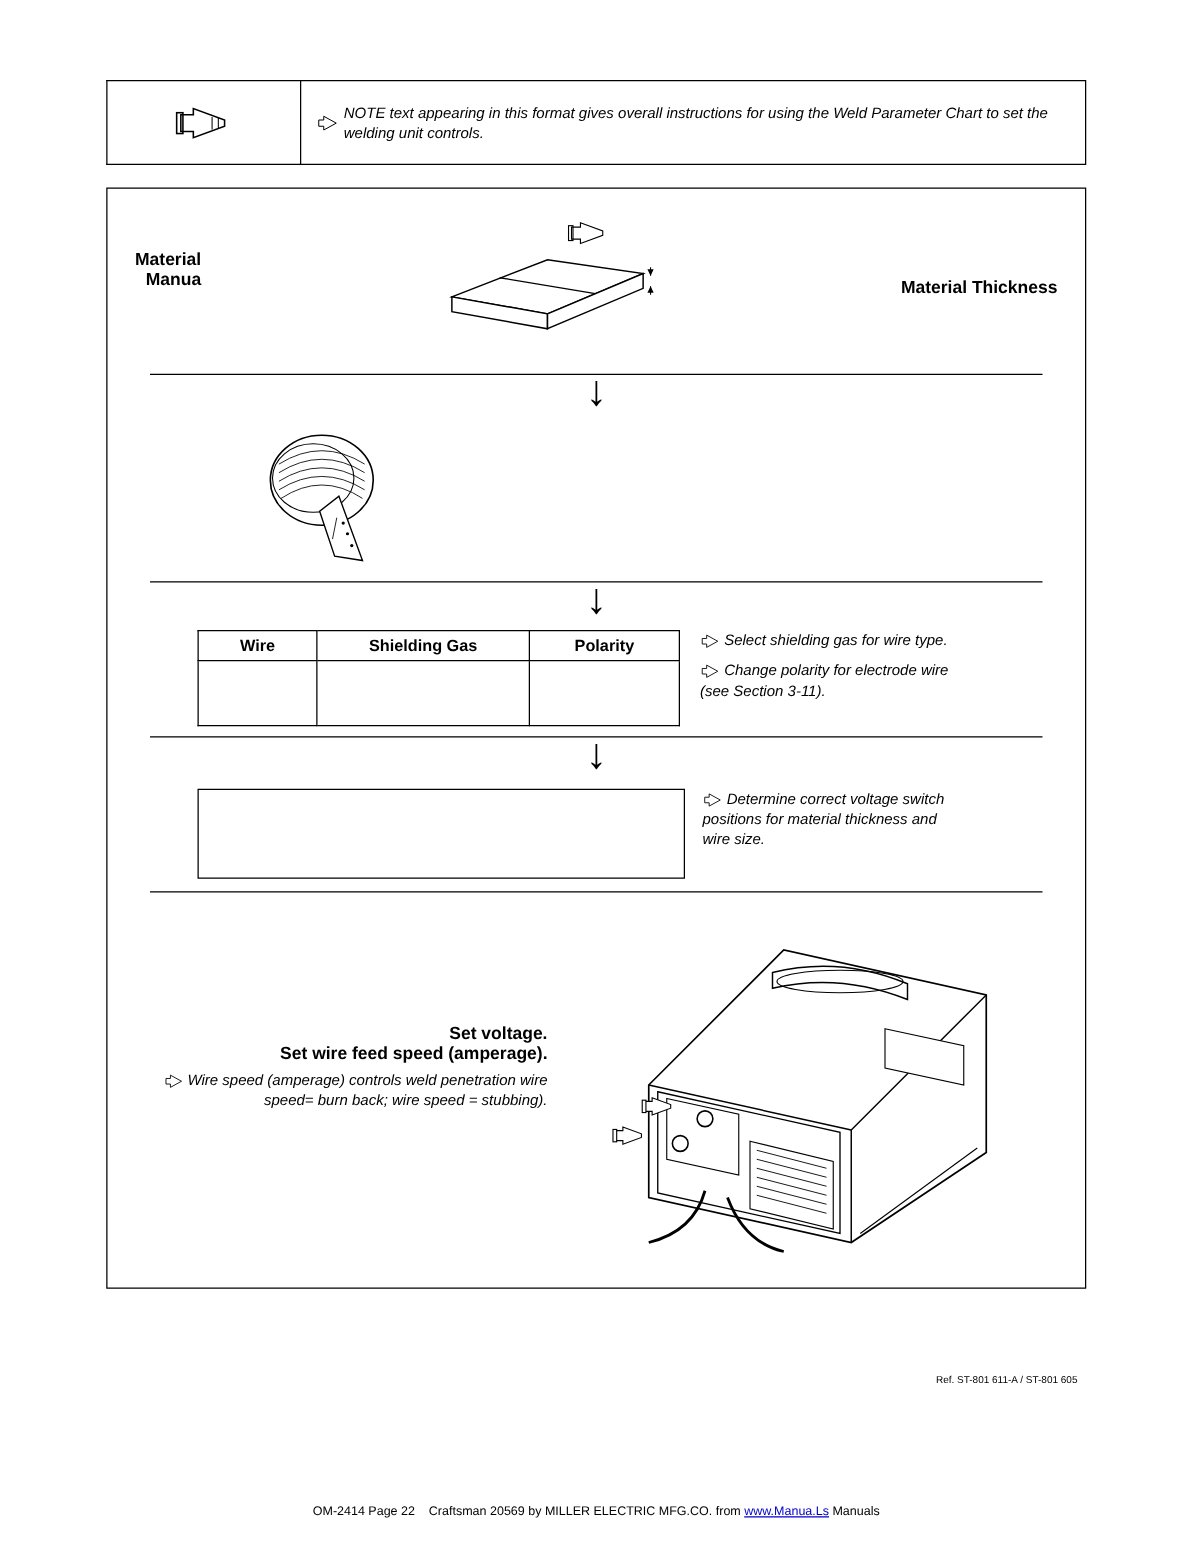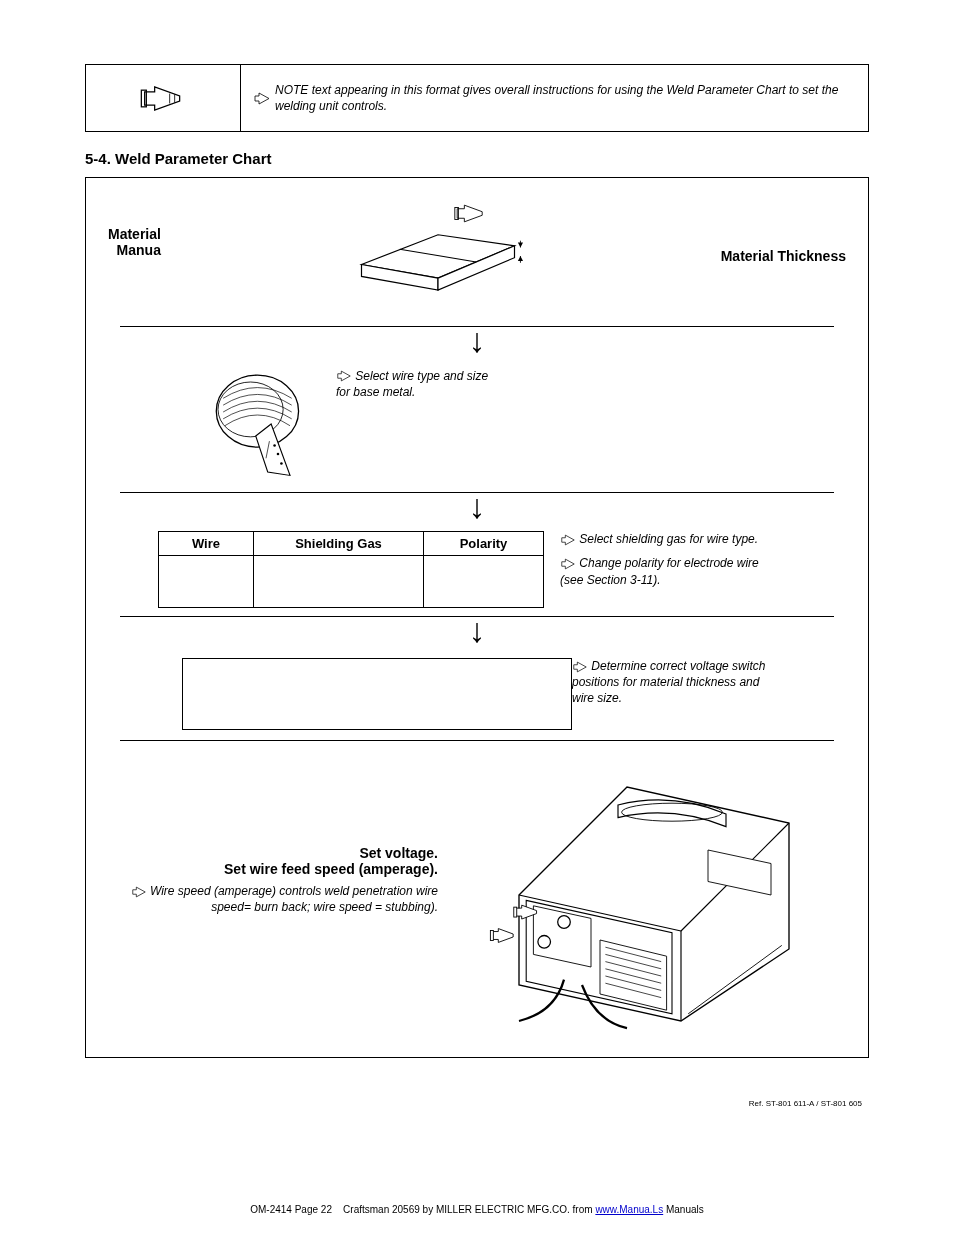--- a/index.html
+++ b/index.html
@@ -128,21 +128,22 @@
   .gas-notes {
     font-size: 12px;
     font-style: italic;
     width: 200px;
     line-height: 1.35;
   }
   
   .select-wrap {
     display: flex;
     align-items: flex-start;
-    margin: 12px 0 10px 74px;
+    gap: 14px;
+    margin: 12px 0 10px 50px;
   }
   .select-graphic {
     border: 1px solid #000;
     width: 390px;
     height: 72px;
   }
   .select-text {
     font-size: 12px;
     font-style: italic;
     width: 200px;
@@ -205,21 +206,20 @@
       </svg>
     </div>
     <div class="note-text">
       <svg viewBox="0 0 18 13" width="18" height="13" style="margin-right:4px;flex:none">
         <path d="M 2 4 L6 4 L6 1 L16 6.5 L6 12 L6 9 L2 9 Z" fill="none" stroke="#000" stroke-width="0.8"></path>
       </svg>
       <span> NOTE text appearing in this format gives overall instructions for using the Weld Parameter Chart to set the welding unit controls.</span>
     </div>
   </div>
 
-  <div class="section-heading">5-4.    Weld Parameter Chart</div>
 
   <div class="main-box">
 
     <div class="material-row">
       <div class="material-labels">
         <span>Material</span><br>
         <span>Manua</span>
       </div>
       <svg class="material-svg" viewBox="0 0 200 140">
 
@@ -257,26 +257,20 @@
         <path d="M20 56 Q60 31 100 56" fill="none" stroke="#000" stroke-width="0.8"></path>
         <path d="M20 64 Q60 39 100 64" fill="none" stroke="#000" stroke-width="0.8"></path>
         <path d="M22 72 Q60 47 98 72" fill="none" stroke="#000" stroke-width="0.8"></path>
 
         <polygon points="76,70 98,130 72,126 58,84" fill="#fff" stroke="#000" stroke-width="1.3"></polygon>
         <circle cx="80" cy="95" r="1.5" fill="#000"></circle>
         <circle cx="84" cy="105" r="1.5" fill="#000"></circle>
         <circle cx="88" cy="116" r="1.5" fill="#000"></circle>
         <line x1="74" y1="90" x2="70" y2="110" stroke="#000" stroke-width="0.8"></line>
       </svg>
-      <div class="wire-note">
-        <svg viewBox="0 0 18 13" width="16" height="12" style="vertical-align:middle">
-          <path d="M 2 4 L6 4 L6 1 L16 6.5 L6 12 L6 9 L2 9 Z" fill="none" stroke="#000" stroke-width="0.8"></path>
-        </svg>
-        <span>Select wire type and size for base metal.</span>
-      </div>
     </div>
 
     <div class="divider-line"></div>
     <div class="arrow-down">↓</div>
 
     <div class="gas-row">
       <table class="gas-table">
         <tbody>
             <tr>
           <td class="hdr" style="width:95px">Wire</td>

